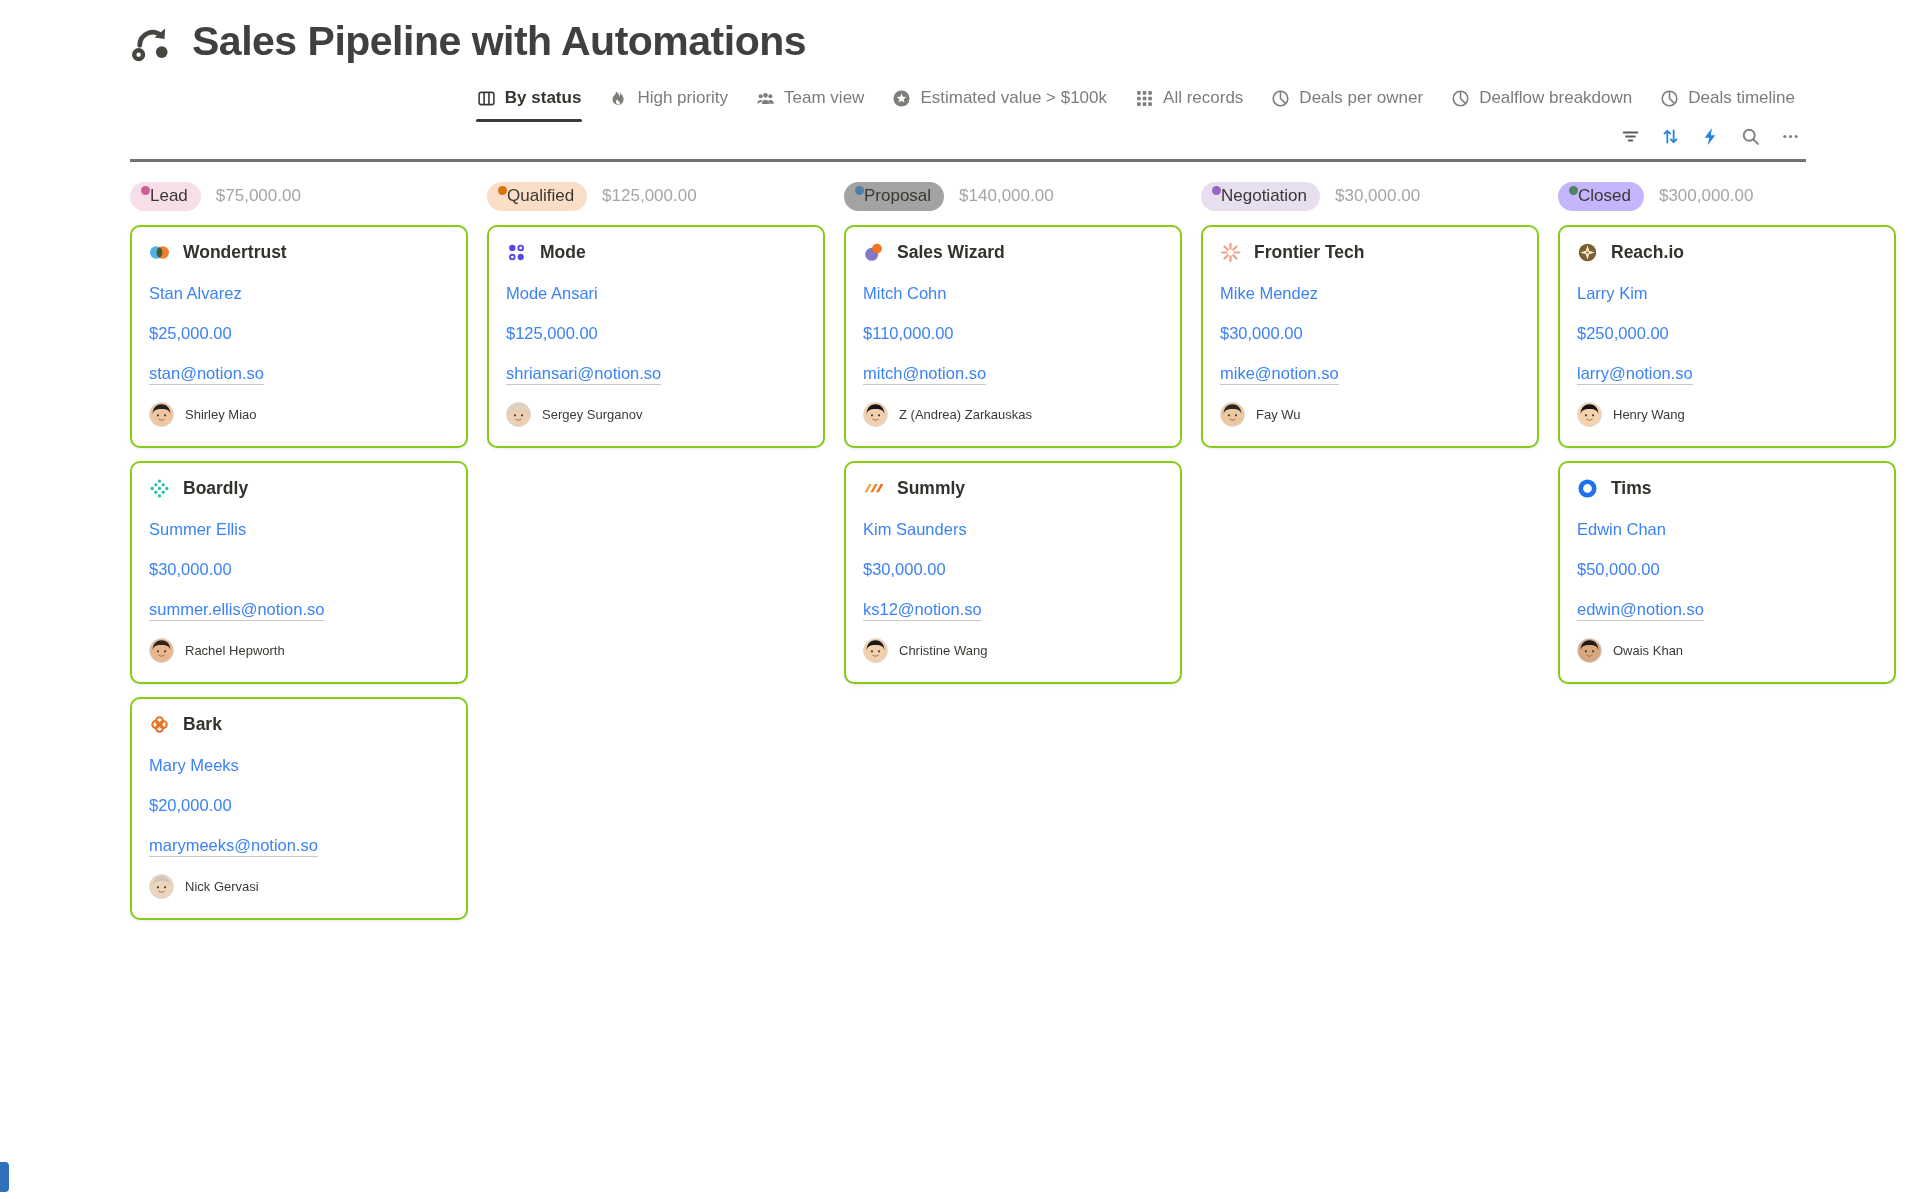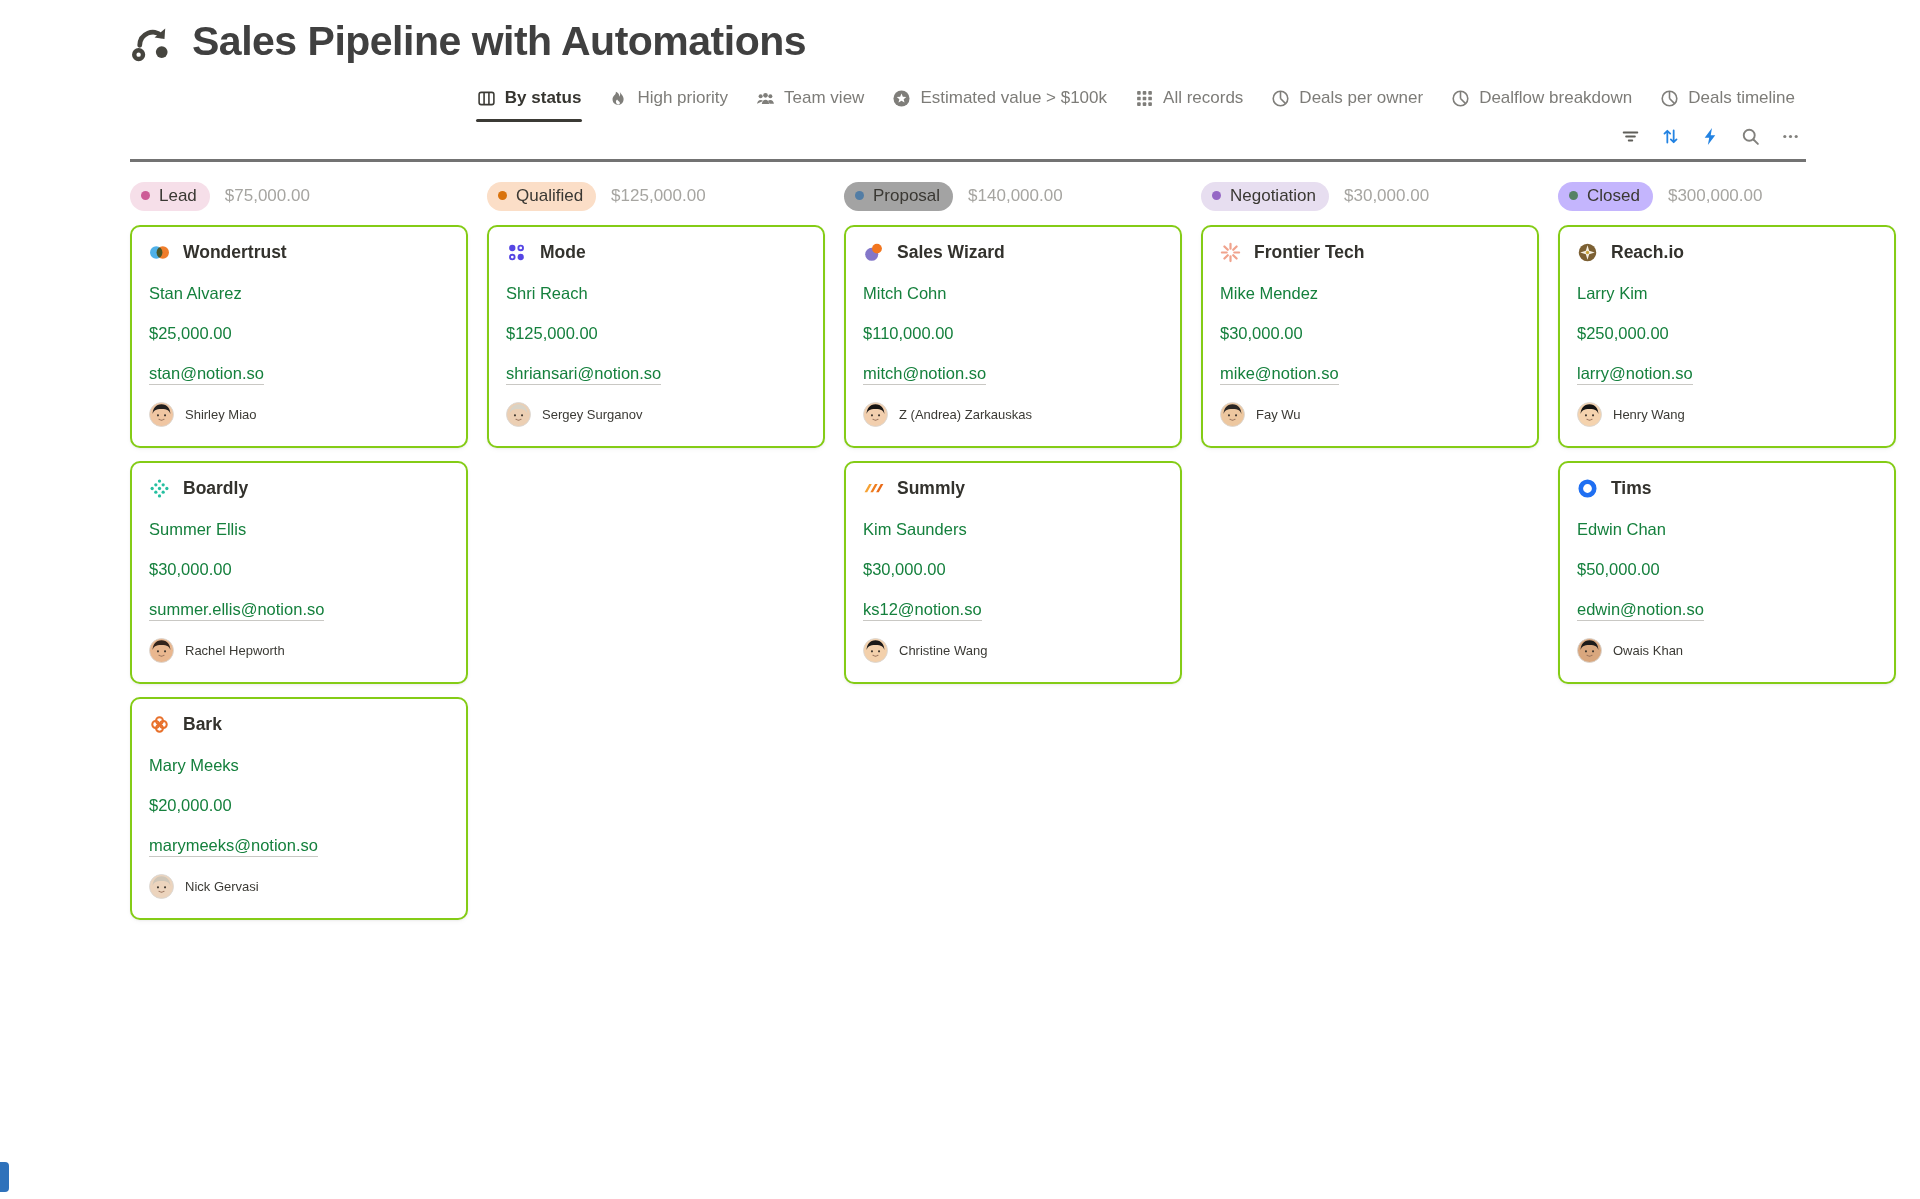--- a/index.html
+++ b/index.html
@@ -23,29 +23,29 @@
   .tab .ticon svg{width:19px;height:19px;}
   .tab.active{color:#363530;font-weight:700;}
   .tab.active::after{content:"";position:absolute;left:10px;right:10px;bottom:-1px;height:2.6px;border-radius:2px;background:#3b3a35;}
   .toolbar{display:flex;align-items:center;gap:8px;padding-bottom:8px;}
   .tbtn{width:32px;height:30px;border-radius:5px;display:flex;align-items:center;justify-content:center;cursor:pointer;}
   .tbtn svg{width:19px;height:19px;}
   
   .board{display:flex;gap:19px;margin-top:19px;}
   .column{width:338px;flex:none;}
   .col-header{display:flex;align-items:center;gap:15px;height:30px;margin-bottom:14px;}
-  .pill{display:inline-flex;align-items:center;gap:9px;padding:4px 13px 5px 11px;border-radius:16px;font-size:17px;font-weight:500;color:#3a3833;cursor:pointer;}
+  .pill{display:inline-flex;align-items:flex-start;padding:4px 13px 5px 11px;border-radius:16px;font-size:17px;font-weight:500;color:#3a3833;cursor:pointer;}
   .pill .dot{width:9px;height:9px;border-radius:50%;flex:none;}
   .col-total{font-size:17px;color:#a6a5a1;}
   .card{background:#fff;border:2px solid #84cc16;border-radius:10px;padding:15px 17px 19px;margin-bottom:13px;cursor:pointer;
         box-shadow:0 1px 2px rgba(15,15,15,.05),0 2px 5px rgba(15,15,15,.03);}
   .card-title{display:flex;align-items:center;gap:13px;font-size:17.5px;font-weight:700;color:#33322d;}
   .clogo{width:21px;height:21px;flex:none;display:flex;}
   .clogo svg{width:21px;height:21px;}
-  .card-line{margin-top:21px;font-size:16.5px;line-height:19px;color:#15803d;}
+  .card-line{margin-top:21px;font-size:16.5px;line-height:19px;color:#3b82f6;}
   .email-link{border-bottom:1.2px solid #c9c8c4;padding-bottom:1.5px;cursor:pointer;}
   .owner{display:flex;align-items:center;gap:11px;margin-top:19px;font-size:13px;color:#3b3a35;}
   .avatar{width:25px;height:25px;flex:none;}
   .avatar svg{width:25px;height:25px;display:block;}
   
   .edge-accent{position:absolute;left:0;bottom:7px;width:9px;height:30px;border-radius:0 4px 4px 0;}
 </style>
 </head>
 <body>
 
@@ -303,21 +303,21 @@
             <span class="clogo">
               <svg viewBox="0 0 20 20">
                 <circle cx="6" cy="5.7" r="3" fill="#5546e4"></circle>
                 <circle cx="14" cy="5.7" r="2.2" fill="none" stroke="#5546e4" stroke-width="1.8"></circle>
                 <circle cx="6" cy="14.3" r="2.2" fill="none" stroke="#5546e4" stroke-width="1.8"></circle>
                 <circle cx="14" cy="14.3" r="3" fill="#5546e4"></circle>
               </svg>
             </span>
             <span>Mode</span>
           </div>
-          <div class="card-line">Shri Reach</div>
+          <div class="card-line">Mode Ansari</div>
           <div class="card-line">$125,000.00</div>
           <div class="card-line"><span class="email-link">shriansari@notion.so</span></div>
           <div class="owner">
             <span class="avatar">
               <svg viewBox="0 0 24 24">
                 <circle cx="12" cy="12" r="11.5" fill="#eccfb3" stroke="#d8d6d2" stroke-width="0.8"></circle>
                 <path d="M12 2.1C6.5 2.1 3.3 6.6 3.5 11.6 4.3 8.3 6.4 6.7 12 6.7s7.7 1.6 8.5 4.9C20.7 6.6 17.5 2.1 12 2.1z" fill="#d9d3c6"></path>
                 <circle cx="8.6" cy="12.8" r="1" fill="#3a332c"></circle>
                 <circle cx="15.4" cy="12.8" r="1" fill="#3a332c"></circle>
                 <path d="M9.5 16.5c1.6 1.2 3.4 1.2 5 0" stroke="#96705a" stroke-width="1" fill="none" stroke-linecap="round"></path>

